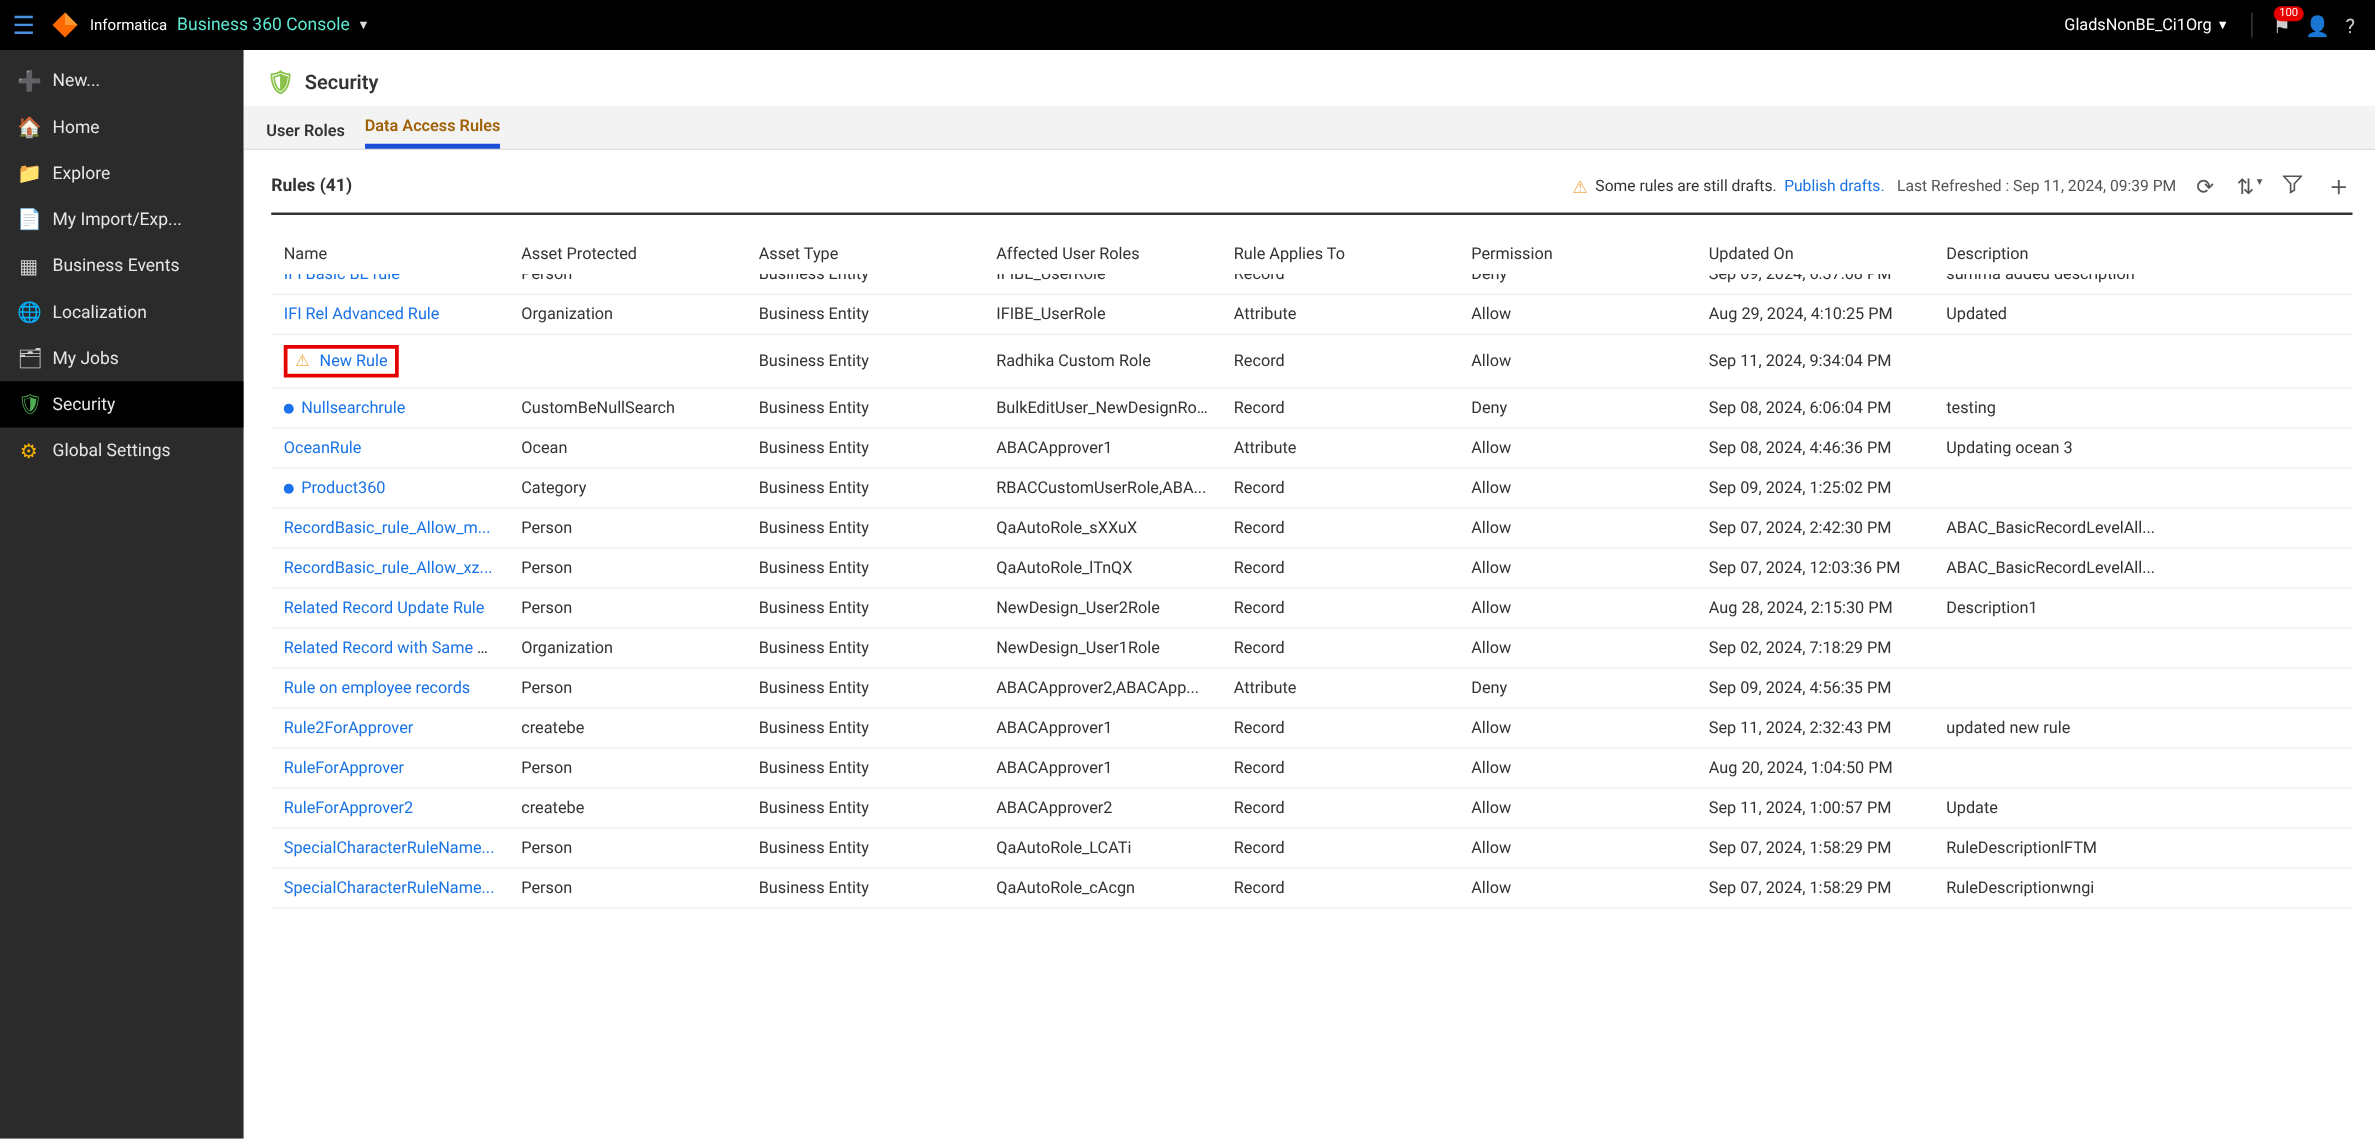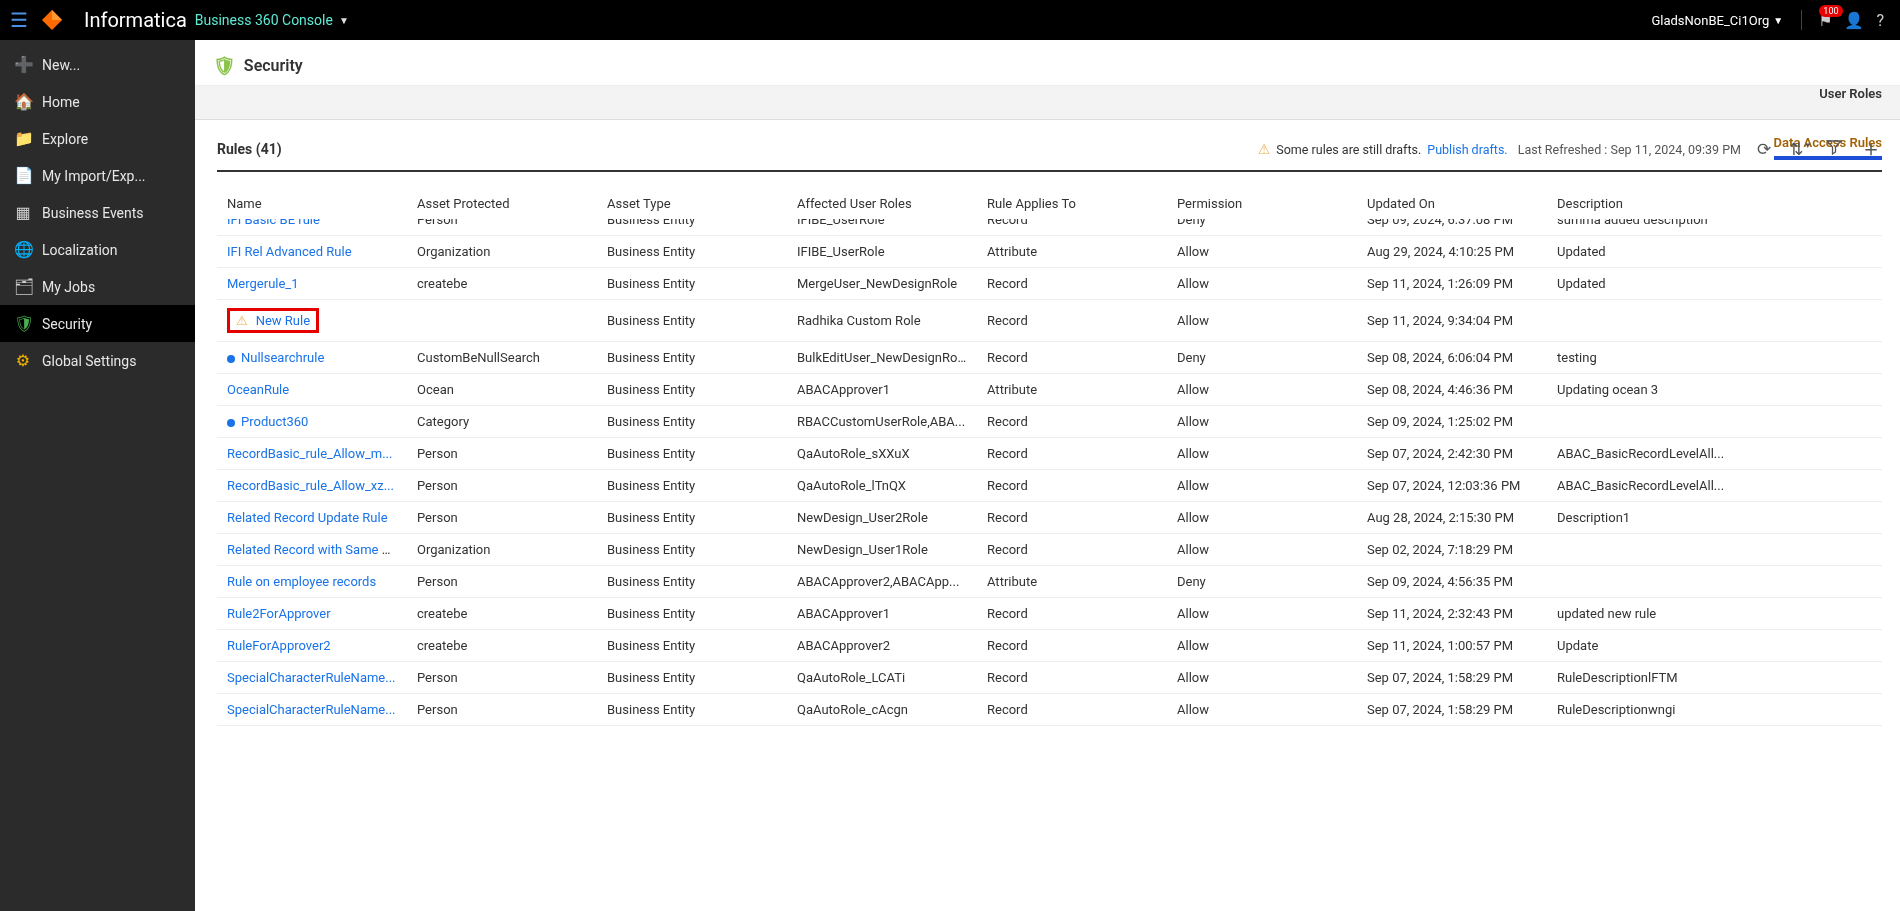--- a/index.html
+++ b/index.html
@@ -1,38 +1,38 @@
 <!DOCTYPE html>
 <html><head>
 <meta charset="utf-8">
 <style>
   * { box-sizing: border-box; margin: 0; padding: 0; }
   body { font-family: -apple-system, BlinkMacSystemFont, "Segoe UI", Roboto, Arial, sans-serif; font-size: 13px; color: #333; background: #fff; width: 1900px; height: 911px; overflow: hidden; }
   
   .topbar { height: 40px; background: #000; display: flex; align-items: center; color: #fff; padding: 0 10px; }
   .topbar .hamburger { width: 24px; font-size: 20px; color: #4a90e2; cursor: pointer; }
   .topbar .logo { margin-left: 6px; display:flex; align-items:center; }
-  .topbar .brand { margin-left: 20px; font-size: 20px; }
+  .topbar .brand { margin-left: 8px; font-size: 12px; }
   .topbar .console { margin-left: 8px; font-size: 14px; color:#5eead4; }
   .topbar .chevron-down { margin-left: 6px; font-size: 10px; color:#ddd; }
   .topbar .spacer { flex: 1; }
   .topbar .org { font-size: 13px; margin-right: 8px; display:flex; align-items:center; gap:4px;}
   .topbar .divider { width:1px; height:20px; background:#444; margin:0 10px;}
   .topbar .topicon { font-size:16px; color:#ccc; margin:0 6px; position:relative; cursor:pointer;}
   .badge { position:absolute; top:-6px; right:-10px; background:#e60000; color:#fff; border-radius:8px; font-size:9px; padding:1px 4px; min-width:16px; text-align:center;}
   
   .main { display: flex; height: calc(100% - 40px); }
   .sidebar { width: 195px; background: #2b2b2b; color: #e6e6e6; padding-top: 6px; }
   .sidebar-item { display: flex; align-items: center; gap: 10px; padding: 9px 14px; font-size: 14px; cursor: pointer; }
   .sidebar-item .sicon { width: 18px; text-align:center; font-size:16px;}
   .sidebar-item.active { background:#000; }
   .content { flex: 1; background: #fff; overflow:hidden; display:flex; flex-direction:column;}
   .page-header { height: 40px; display:flex; align-items:center; padding: 0 18px; font-size:16px; font-weight:600; gap:8px; border-bottom:1px solid #eee; background:#fff; margin-top:6px;}
   .shield { color: #8ac24a; font-size:18px;}
-  .tabs { background:#f3f3f3; border-bottom:1px solid #ddd; display:flex; gap:28px; padding: 0 18px; height:34px; align-items:flex-end;flex-direction:column;}
+  .tabs { background:#f3f3f3; border-bottom:1px solid #ddd; display:flex; gap:16px; padding: 0 18px; height:34px; align-items:flex-end;}
   .tab { font-size:13px; font-weight:600; padding-bottom:6px; cursor:pointer; color:#333;}
   .tab.active { color:#a16207; border-bottom:4px solid #1d4ed8;}
   .panel { flex:1; padding: 12px 18px 0 22px; overflow:hidden; display:flex; flex-direction:column;}
   .panel-head { display:flex; align-items:center; height:34px;}
   .panel-title { font-weight:700; font-size:14px;}
   .panel-head .spacer{flex:1;}
   .drafts-note { display:flex; align-items:center; gap:6px; font-size:12.5px;}
   .warn-tri { color:#f0ad4e; font-size:14px;}
   .publish { color:#1a73e8; cursor:pointer;}
   .refreshed { color:#555; font-size:12.5px; margin-left:10px;}
@@ -189,30 +189,20 @@
                 <td class="name"><a href="#">IFI Rel Advanced Rule</a></td>
                 <td>Organization</td>
                 <td>Business Entity</td>
                 <td>IFIBE_UserRole</td>
                 <td>Attribute</td>
                 <td>Allow</td>
                 <td>Aug 29, 2024, 4:10:25 PM</td>
                 <td>Updated</td>
               </tr>
               <tr>
-                <td class="name"><a href="#">Mergerule_1</a></td>
-                <td>createbe</td>
-                <td>Business Entity</td>
-                <td>MergeUser_NewDesignRole</td>
-                <td>Record</td>
-                <td>Allow</td>
-                <td>Sep 11, 2024, 1:26:09 PM</td>
-                <td>Updated</td>
-              </tr>
-              <tr>
                 <td class="name"><span class="highlight-box">
                     <span class="row-warn">⚠</span>
                     <a href="#">New Rule</a>
                   </span></td>
                 <td></td>
                 <td>Business Entity</td>
                 <td>Radhika Custom Role</td>
                 <td>Record</td>
                 <td>Allow</td>
                 <td>Sep 11, 2024, 9:34:04 PM</td>
@@ -300,20 +290,30 @@
               </tr>
               <tr>
                 <td class="name"><a href="#">Rule2ForApprover</a></td>
                 <td>createbe</td>
                 <td>Business Entity</td>
                 <td>ABACApprover1</td>
                 <td>Record</td>
                 <td>Allow</td>
                 <td>Sep 11, 2024, 2:32:43 PM</td>
                 <td>updated new rule</td>
+              </tr>
+              <tr>
+                <td class="name"><a href="#">RuleForApprover</a></td>
+                <td>Person</td>
+                <td>Business Entity</td>
+                <td>ABACApprover1</td>
+                <td>Record</td>
+                <td>Allow</td>
+                <td>Aug 20, 2024, 1:04:50 PM</td>
+                <td></td>
               </tr>
               <tr>
                 <td class="name"><a href="#">RuleForApprover2</a></td>
                 <td>createbe</td>
                 <td>Business Entity</td>
                 <td>ABACApprover2</td>
                 <td>Record</td>
                 <td>Allow</td>
                 <td>Sep 11, 2024, 1:00:57 PM</td>
                 <td>Update</td>

